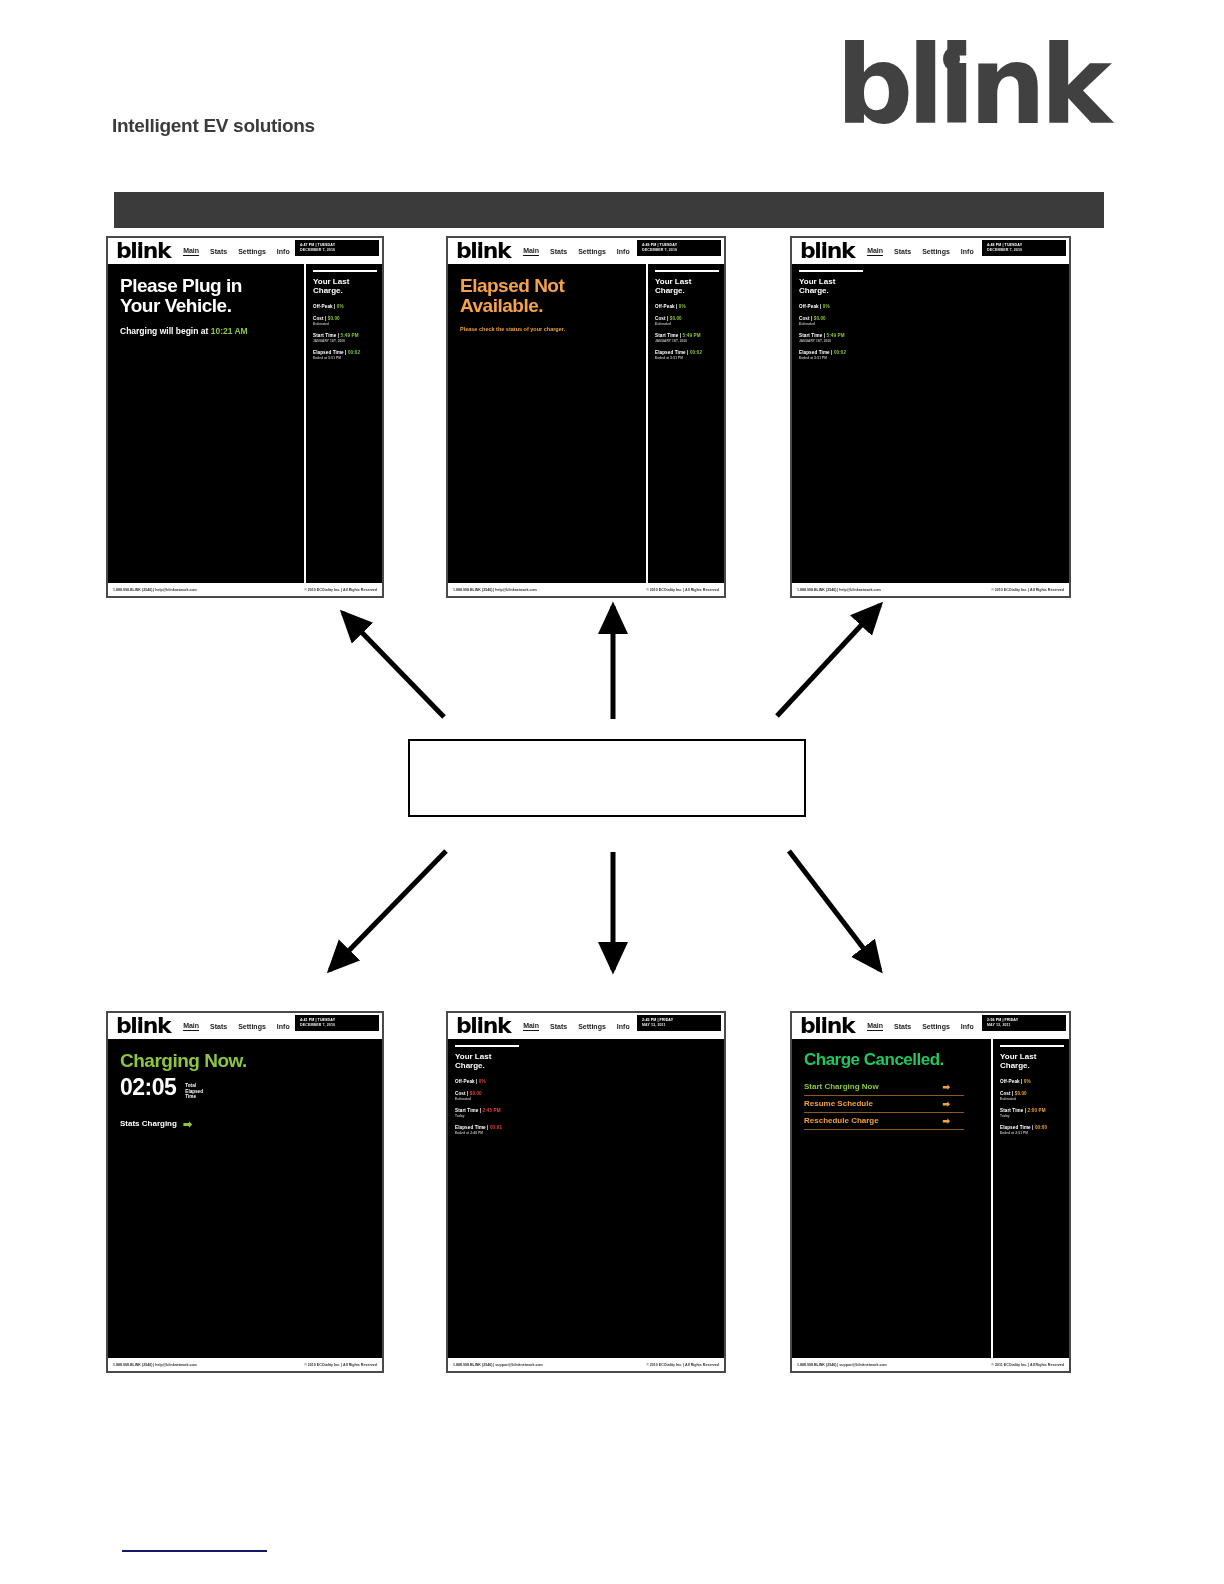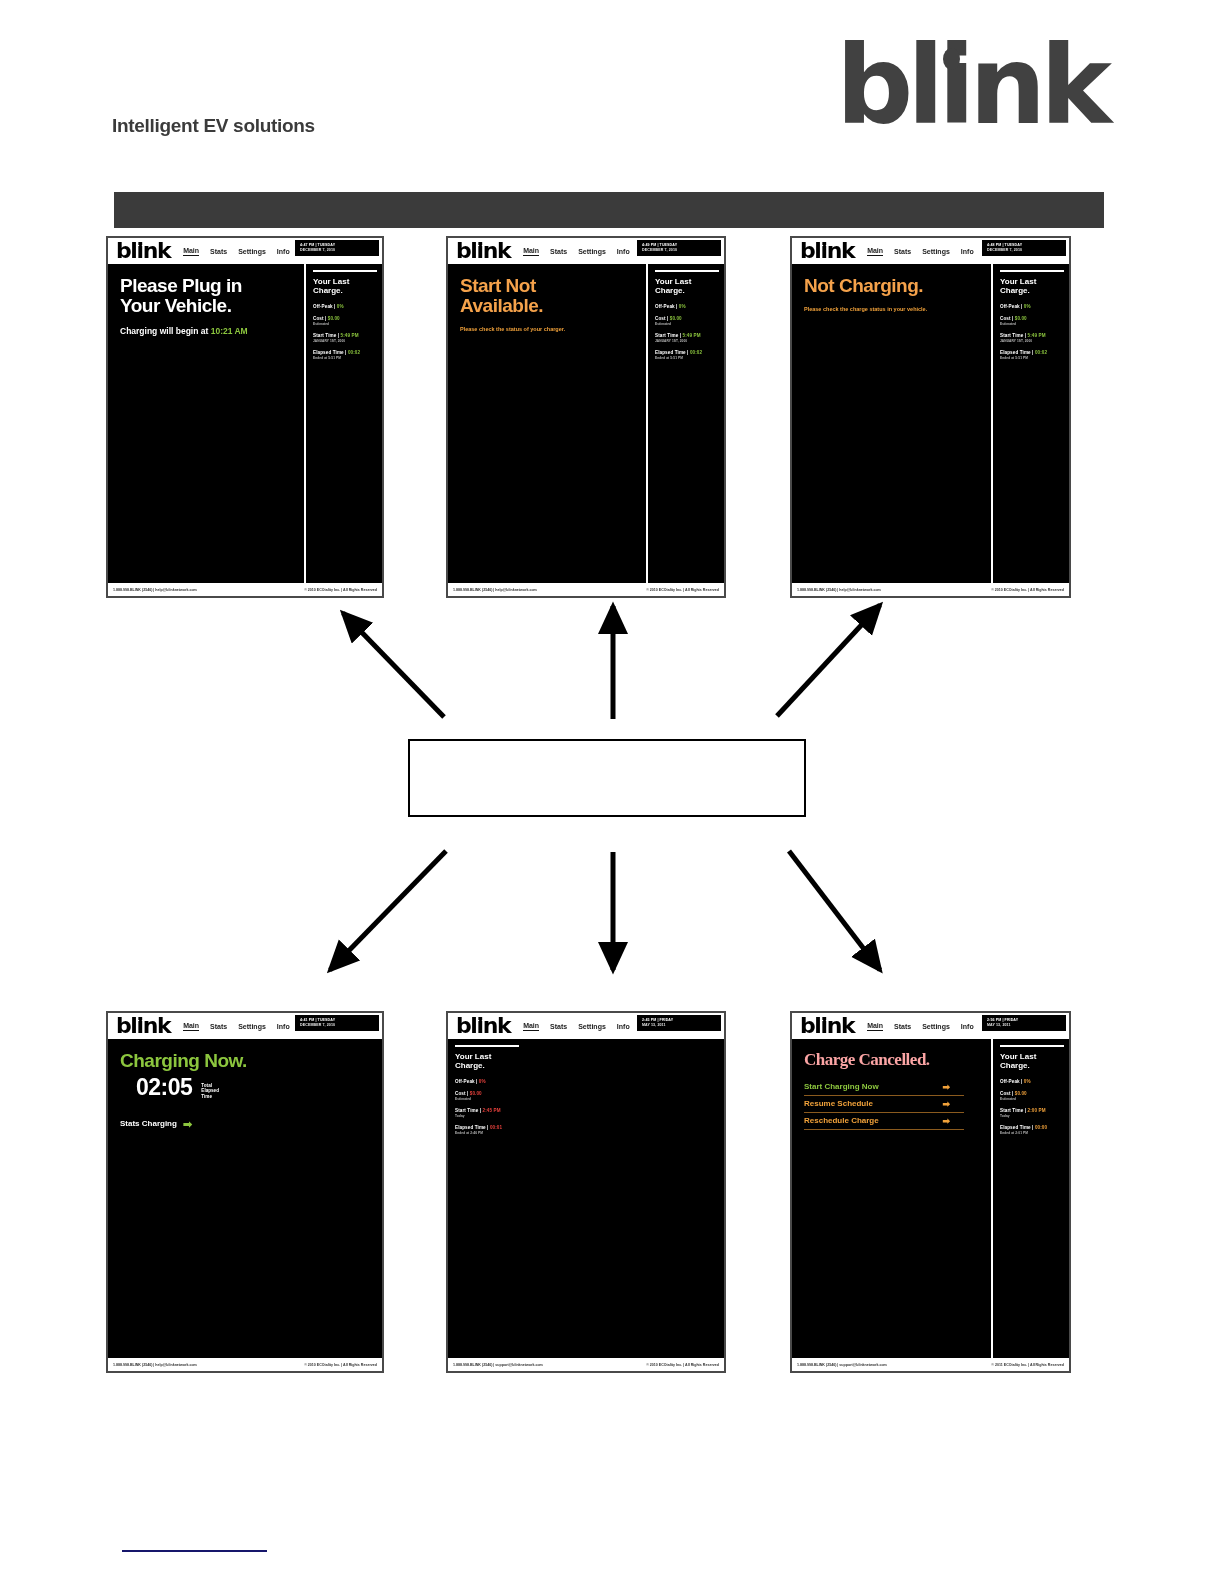--- a/index.html
+++ b/index.html
@@ -162,38 +162,38 @@
     line-height: 20px;
     font-weight: bold;
     letter-spacing: -0.5px;
     margin: 0 0 10px 0;
   }
   .headline.small { font-size: 17px; line-height: 18px; }
   .headline.white { color: #ffffff; }
   .headline.orange { color: #f5a24b; }
   .headline.green { color: #8cc63e; }
   .headline.red { color: #e8413c; }
-  .headline.amber { color: #fca5a5; font-family: Liberation Serif, serif; }
+  .headline.amber { color: #22c55e; }
 
   .subline {
     font-size: 8.5px;
     font-weight: bold;
     color: #ffffff;
     margin-top: 2px;
   }
   .subline .accent-green { color: #8cc63e; }
   .subline.orange-text { color: #f0a13a; font-size: 5.5px; }
   .subline.red-text { color: #e8413c; font-size: 5.5px; }
   .subline.red-text .tm { color: #ffffff; font-size: 6.5px; }
 
   .timer-row {
     display: flex;
-    align-items: center;
+    align-items: flex-end;
     gap: 9px;
-    margin: -6px 0 0 16px;
+    margin: -6px 0 0 0;
   }
   .timer-val {
     font-size: 23px;
     font-weight: bold;
     color: #ffffff;
     letter-spacing: -0.5px;
     line-height: 24px;
   }
   .timer-lbl {
     font-size: 4.6px;
@@ -368,21 +368,21 @@
           <div class="nav-item">Help</div>
         </div>
         <div class="nav-clock">
           <div>4:49 PM | TUESDAY</div>
           <div class="l2">DECEMBER 7, 2010</div>
         </div>
       </div>
       <div class="screen-body">
         <div class="main-col">
           <div class="headline orange">
-            <div>Start Not</div>
+            <div>Elapsed Not</div>
             <div>Available.</div>
           </div>
           <div class="subline orange-text">Please check the status of your charger.</div>
         </div>
         <div class="side-col">
           <div class="side-rule"></div>
           <div class="side-title">
             <div>Your Last</div>
             <div>Charge.</div>
           </div>
@@ -417,26 +417,20 @@
           <div class="nav-item">Settings</div>
           <div class="nav-item">Info</div>
           <div class="nav-item">Help</div>
         </div>
         <div class="nav-clock">
           <div>4:48 PM | TUESDAY</div>
           <div class="l2">DECEMBER 7, 2010</div>
         </div>
       </div>
       <div class="screen-body">
-        <div class="main-col">
-          <div class="headline orange">
-            <div>Not Charging.</div>
-          </div>
-          <div class="subline orange-text">Please check the charge status in your vehicle.</div>
-        </div>
         <div class="side-col">
           <div class="side-rule"></div>
           <div class="side-title">
             <div>Your Last</div>
             <div>Charge.</div>
           </div>
           <div class="side-stat">
             <div class="k">Off-Peak | <span class="v v-green">0%</span></div>
           </div>
           <div class="side-stat">

